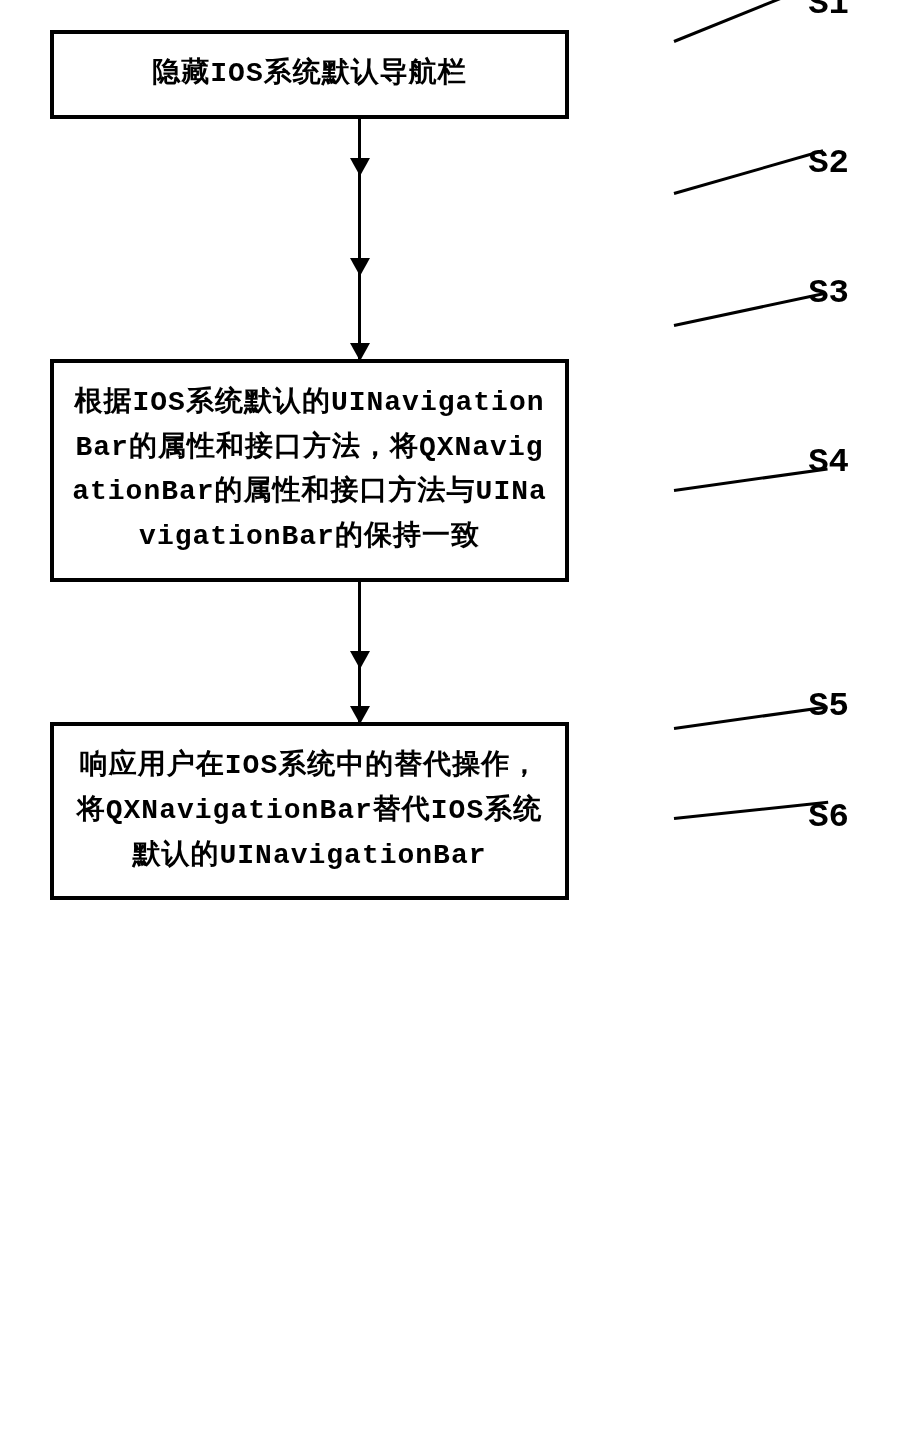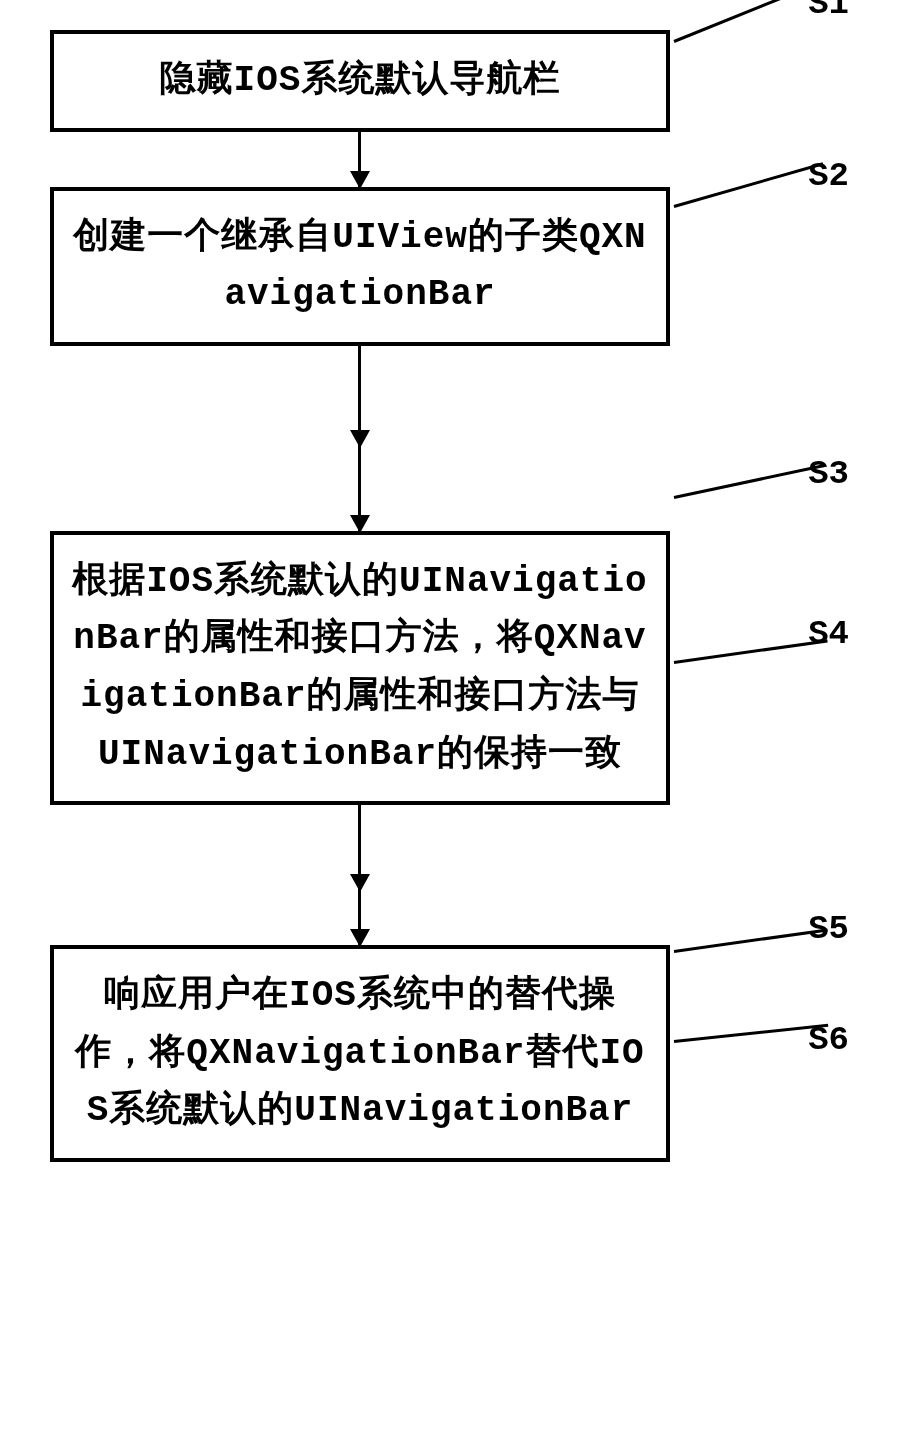--- a/index.html
+++ b/index.html
@@ -23,24 +23,24 @@
     .step-container {
       display: flex;
       align-items: center;
       width: 100%;
       position: relative;
     }
     .box {
       border: 4px solid #000;
       padding: 18px 16px;
       text-align: center;
-      font-size: 36px;
+      font-size: 28px;
       font-weight: bold;
       line-height: 1.6;
-      width: 620px;
+      width: 519px;
       background: #fff;
       word-break: break-all;
       letter-spacing: 1px;
     }
     .label {
       font-size: 34px;
       font-weight: bold;
       position: absolute;
       right: 0px;
     }
@@ -83,30 +83,29 @@
 
   <div class="step-container">
     <div class="box">隐藏IOS系统默认导航栏</div>
     <div class="label-line" style="left: 624px; top: 10px; width: 155px; transform: rotate(-22deg);"></div>
     <div class="label" style="top: -45px;">S1</div>
   </div>
 
   <div class="arrow arrow-short"></div>
 
   <div class="step-container">
-    <div class="box">创建一个继承自UIView的子类QXNavigationBar</div>
     <div class="label-line" style="left: 624px; top: 18px; width: 155px; transform: rotate(-16deg);"></div>
     <div class="label" style="top: -30px;">S2</div>
   </div>
 
   <div class="arrow arrow-long"></div>
 
   <div class="step-container">
     <div class="label-line" style="left: 624px; top: 50px; width: 155px; transform: rotate(-12deg);"></div>
-    <div class="label" style="top: 9px;">S3</div>
+    <div class="label" style="top: 0px;">S3</div>
   </div>
 
   <div class="arrow arrow-medium"></div>
 
   <div class="step-container">
     <div class="box">根据IOS系统默认的UINavigationBar的属性和接口方法，将QXNavigationBar的属性和接口方法与UINavigationBar的保持一致</div>
     <div class="label-line" style="left: 624px; top: 130px; width: 155px; transform: rotate(-8deg);"></div>
     <div class="label" style="top: 84px;">S4</div>
   </div>
 

